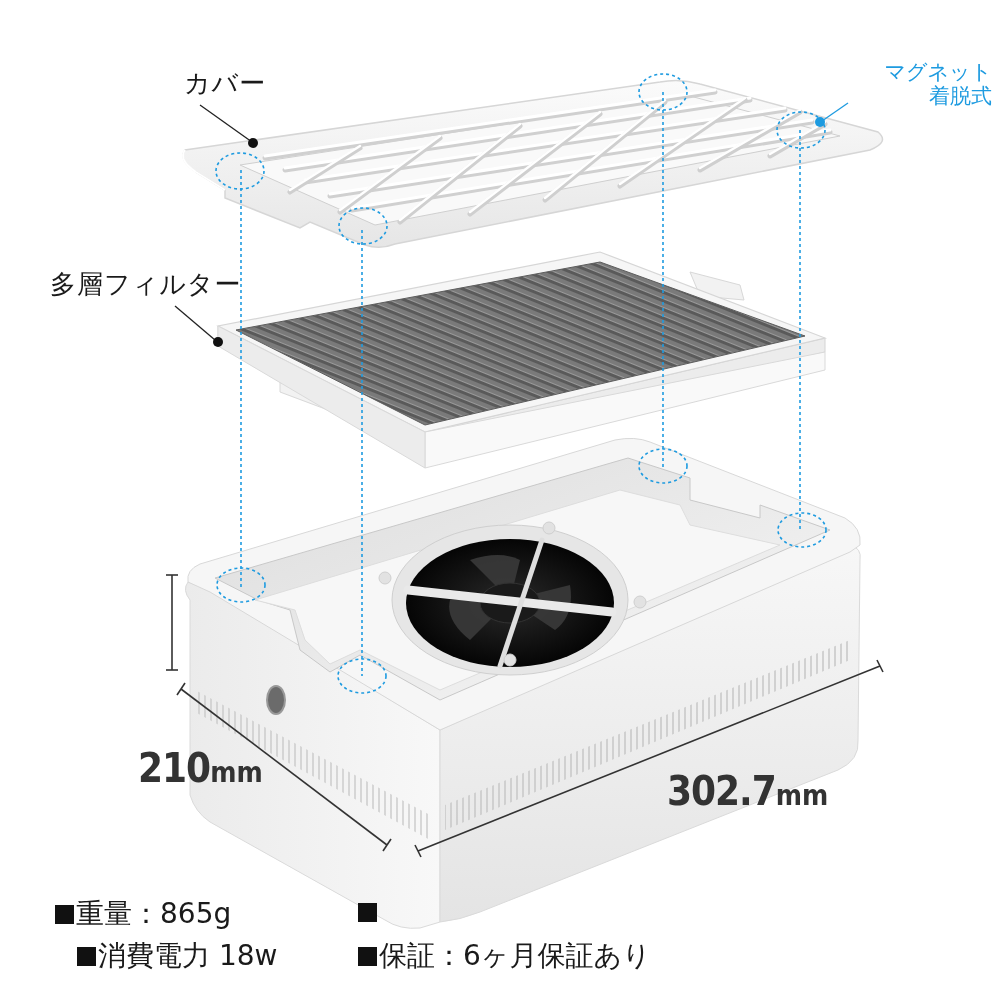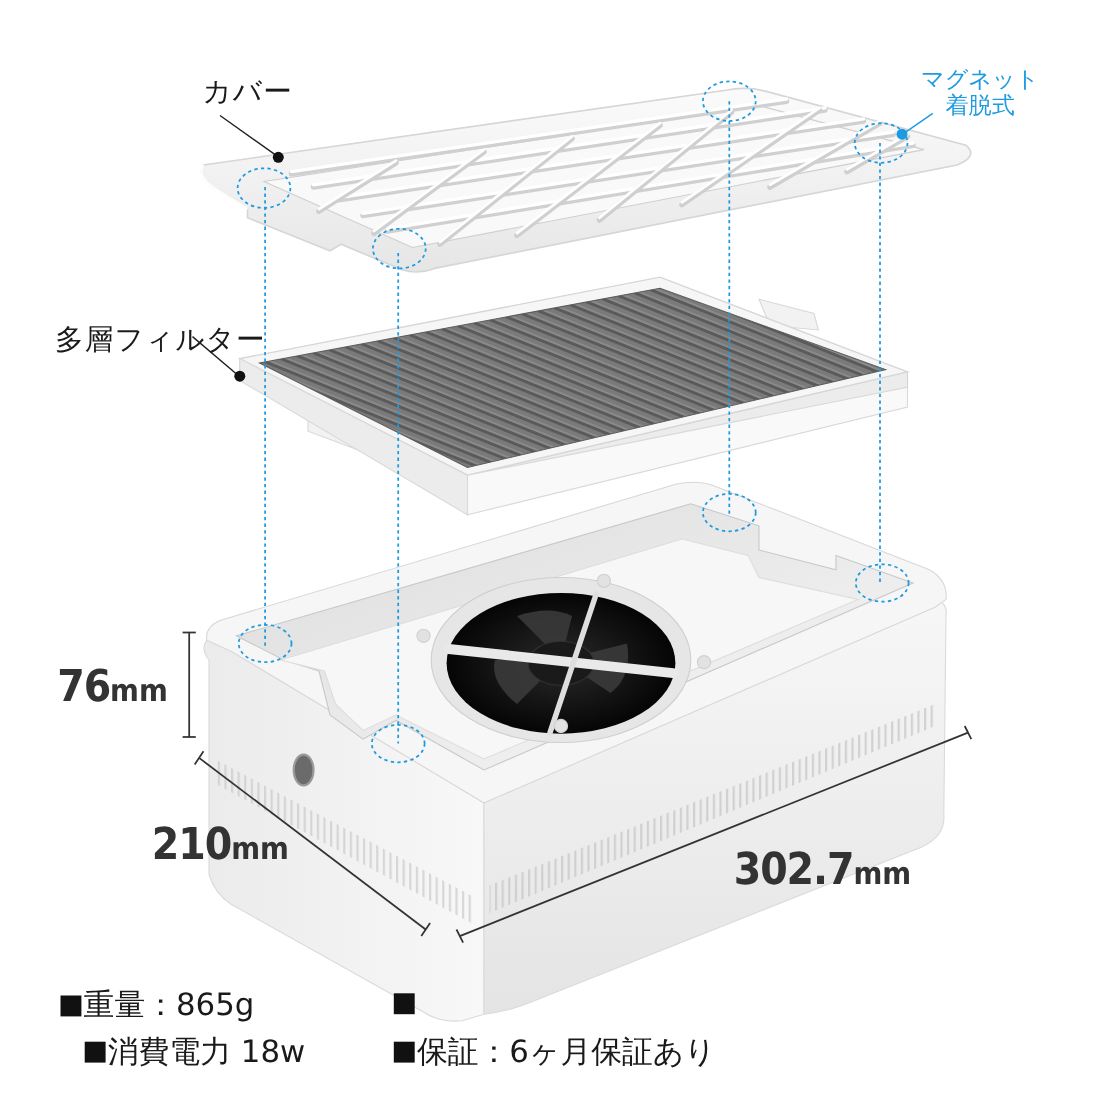--- a/index.html
+++ b/index.html
@@ -187,29 +187,26 @@
       <line x1="177" y1="695" x2="185" y2="683"></line>
       <line x1="383" y1="851" x2="391" y2="839"></line>
 
       <line x1="418" y1="851" x2="880" y2="666"></line>
       <line x1="415" y1="845" x2="421" y2="857"></line>
       <line x1="877" y1="660" x2="883" y2="672"></line>
     </g>
   </svg>
 
   <div class="label part" style="left:145px; top:66px;margin-left:39px;">カバー</div>
-  <div class="label part" style="left:50px; top:267px;margin-top:24px;">多層フィルター</div>
-  <div class="label magnet" style="left:826px; top:60px; width:130px;">
+  <div class="label part" style="left:50px; top:267px;">多層フィルター</div>
+  <div class="label magnet" style="left:862px; top:60px; width:130px;text-align:right;">
     <div>マグネット</div>
     <div>着脱式</div>
   </div>
 
-  <div class="dim" style="left:52px; top:601px;">
-    <span class="num">76</span><span class="unit">mm</span>
-  </div>
   <div class="dim" style="left:138px; top:745px;text-align:right;">
     <span class="num">210</span><span class="unit">mm</span>
   </div>
   <div class="dim" style="left:667px; top:768px;">
     <span class="num">302.7</span><span class="unit">mm</span>
   </div>
 
   <div class="specs">
     <div class="spec" style="left:0; top:0;">
       <span class="sq"></span><span>重量：865g</span>

